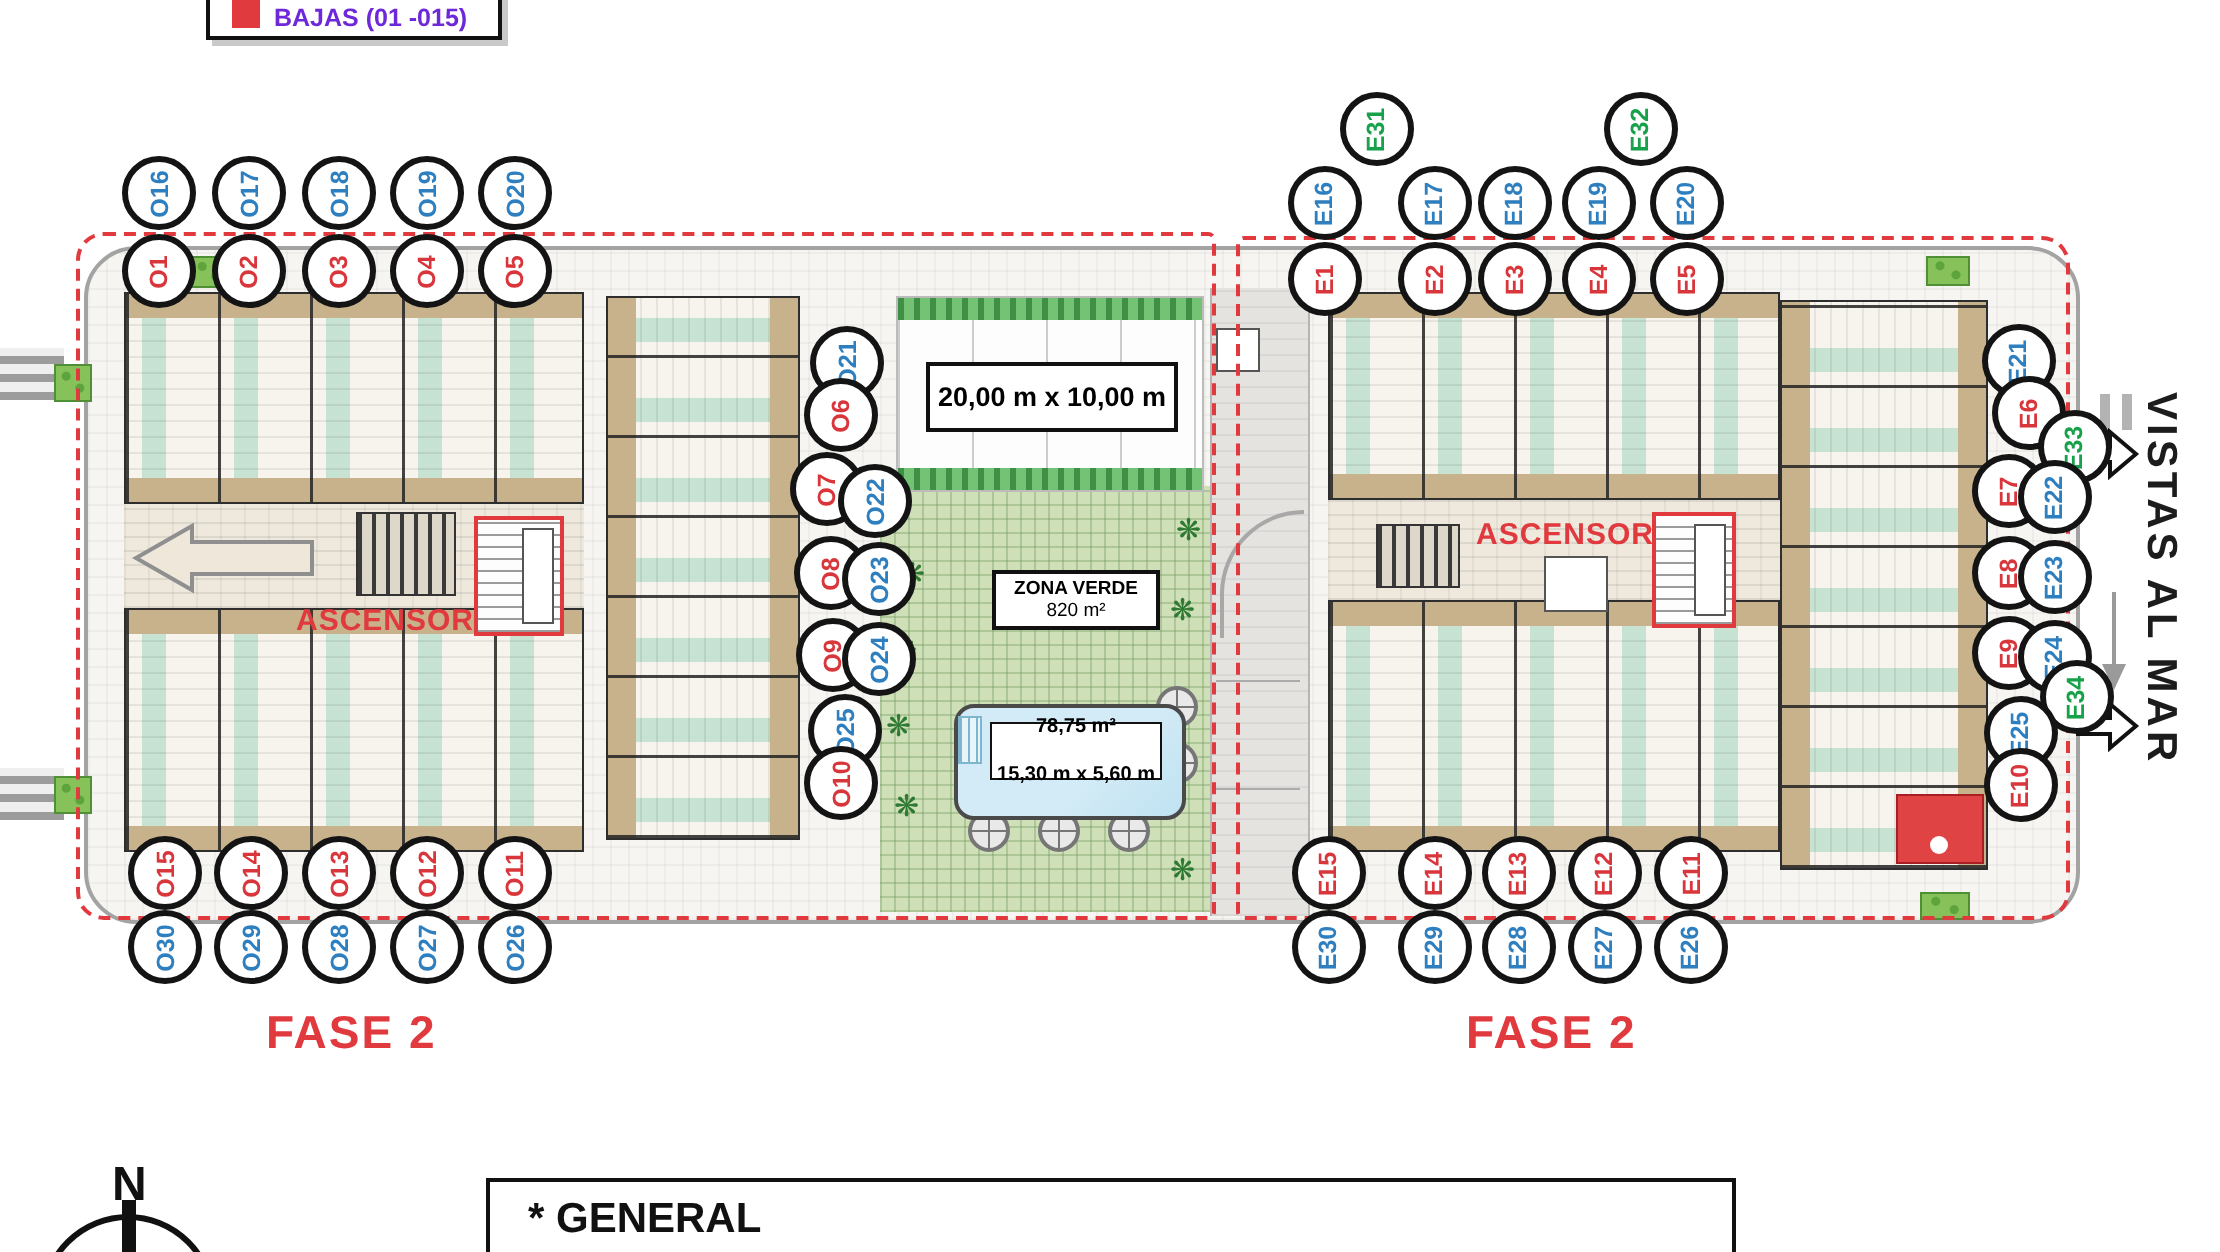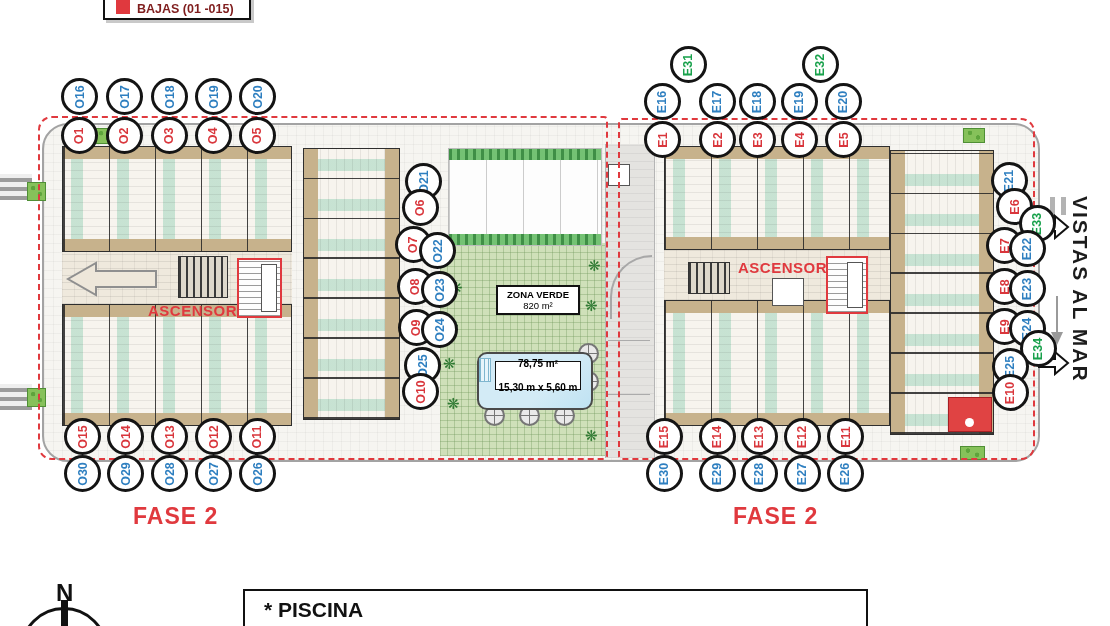--- a/index.html
+++ b/index.html
@@ -94,21 +94,21 @@
   .vistas{position:absolute;left:1068px;top:196px;height:240px;writing-mode:vertical-rl;
       font-weight:700;font-size:21px;letter-spacing:2px;color:#1c1c1c;z-index:20;white-space:nowrap;}
   .title{position:absolute;left:378px;top:548px;width:400px;text-align:center;
       font-weight:700;font-size:27px;letter-spacing:0.5px;color:#111;}
   .legend-bottom{position:absolute;left:243px;top:589px;width:625px;height:40px;
       border:2.5px solid #111;background:#fff;box-sizing:border-box;}
   .legend-bottom .item{position:absolute;top:7px;font-weight:700;font-size:21px;color:#111;white-space:nowrap;}
   .legend-top{position:absolute;left:103px;top:-16px;width:148px;height:36px;background:#fff;
       border:2.5px solid #111;box-shadow:3px 3px 0 #c9c9c9;z-index:45;box-sizing:border-box;}
   .legend-top .swatch{position:absolute;left:11px;bottom:4px;width:14px;height:14px;background:#e0393e;}
-  .legend-top .lbl{position:absolute;left:32px;bottom:2px;color:#7f1d1d;font-weight:700;font-size:12.5px;white-space:nowrap;}
+  .legend-top .lbl{position:absolute;left:32px;bottom:2px;color:#6d28d9;font-weight:700;font-size:12.5px;white-space:nowrap;}
 
   
   .planter{position:absolute;background:#86c15a;border:1px solid #4f8f35;z-index:9;
       background-image:radial-gradient(circle at 30% 30%, #5ea43c 2px, transparent 2.5px),
                        radial-gradient(circle at 70% 65%, #5ea43c 2px, transparent 2.5px);}
   .crosswalk{position:absolute;z-index:9;background:repeating-linear-gradient(0deg,#9c9c9c 0 4px, #efefef 4px 9px);}
   .gray-bars{position:absolute;left:1050px;top:197px;width:18px;height:18px;z-index:9;
       background:repeating-linear-gradient(90deg,#b3b3b3 0 5px, transparent 5px 11px);}
   .compass-n{position:absolute;left:56px;top:579px;font-weight:700;font-size:24px;color:#111;}
   .compass-circle{position:absolute;left:20px;top:607px;width:88px;height:88px;border:3px solid #111;
@@ -134,20 +134,23 @@
   <div class="planter" style="left:27px;top:388px;width:17px;height:17px;"></div>
   <div class="planter" style="left:95px;top:128px;width:17px;height:14px;"></div>
   <div class="planter" style="left:963px;top:128px;width:20px;height:13px;"></div>
   <div class="planter" style="left:960px;top:446px;width:23px;height:12px;"></div>
 
   <div class="court">
     <div class="green-strip" style="top:0;"></div>
     <div class="lines"></div>
     <div class="green-strip" style="bottom:0;"></div>
   </div>
+  <div class="labelbox" style="left:463px;top:181px;width:122px;height:31px;">
+    <span style="font-weight:700;font-size:13.5px;">20,00 m x 10,00 m</span>
+  </div>
 
   <div class="zona"></div>
   <span class="palm" style="left:450px;top:280px;">❋</span>
   <span class="palm" style="left:446px;top:318px;">❋</span>
   <span class="palm" style="left:443px;top:356px;">❋</span>
   <span class="palm" style="left:447px;top:396px;">❋</span>
   <span class="palm" style="left:588px;top:258px;">❋</span>
   <span class="palm" style="left:585px;top:298px;">❋</span>
   <span class="palm" style="left:585px;top:428px;">❋</span>
   <div class="labelbox" style="left:496px;top:285px;width:80px;height:26px;">
@@ -408,19 +411,19 @@
       <span>E34</span>
     </div>
   <div class="circ c-blue" style="left:992px;top:348px;">
       <span>E25</span>
     </div>
   <div class="circ c-red" style="left:992px;top:374px;">
       <span>E10</span>
     </div>
 
   <div class="legend-bottom">
-    <span class="item" style="left:19px;">* PISCINA</span>
+    <span class="item" style="left:19px;">* GENERAL</span>
   </div>
   <div class="compass-n">N</div>
   <div class="compass-circle"></div>
   <div class="compass-needle"></div>
 
 </div>
 
 </body></html>

